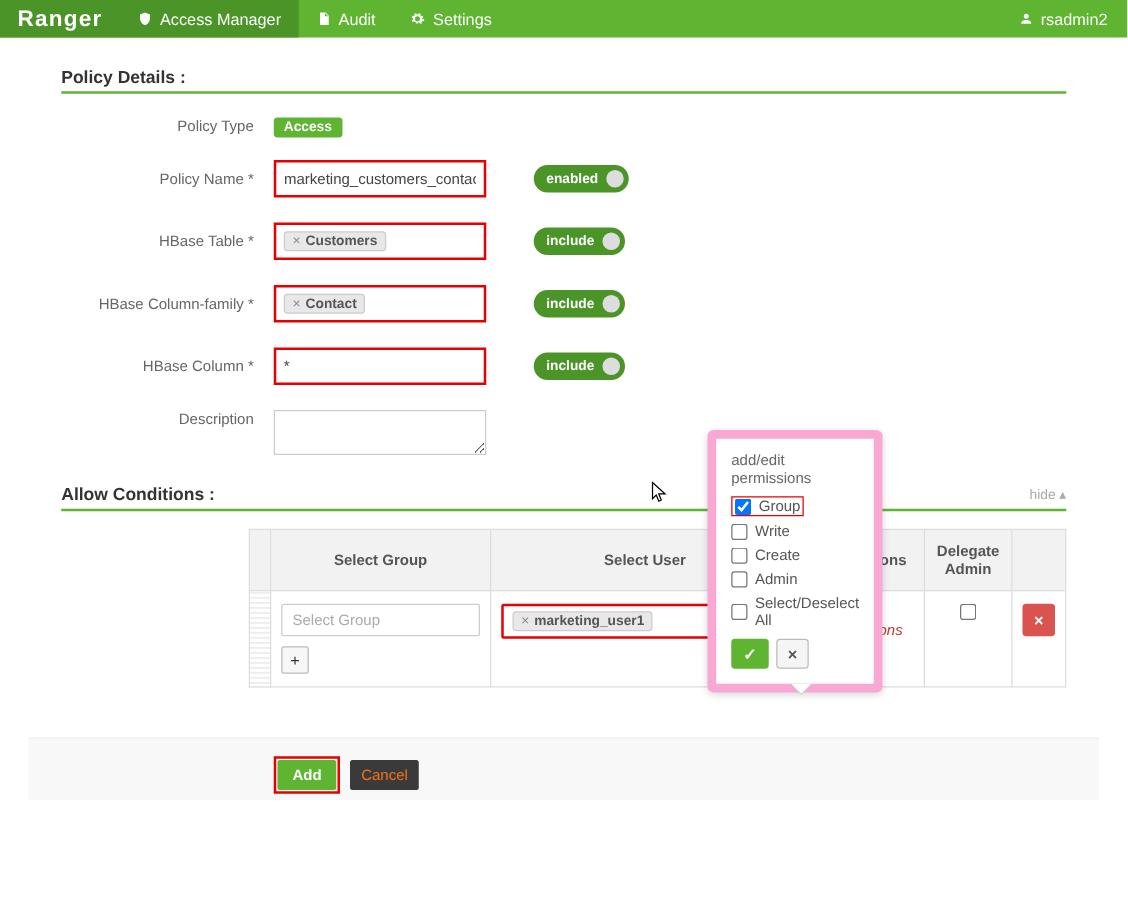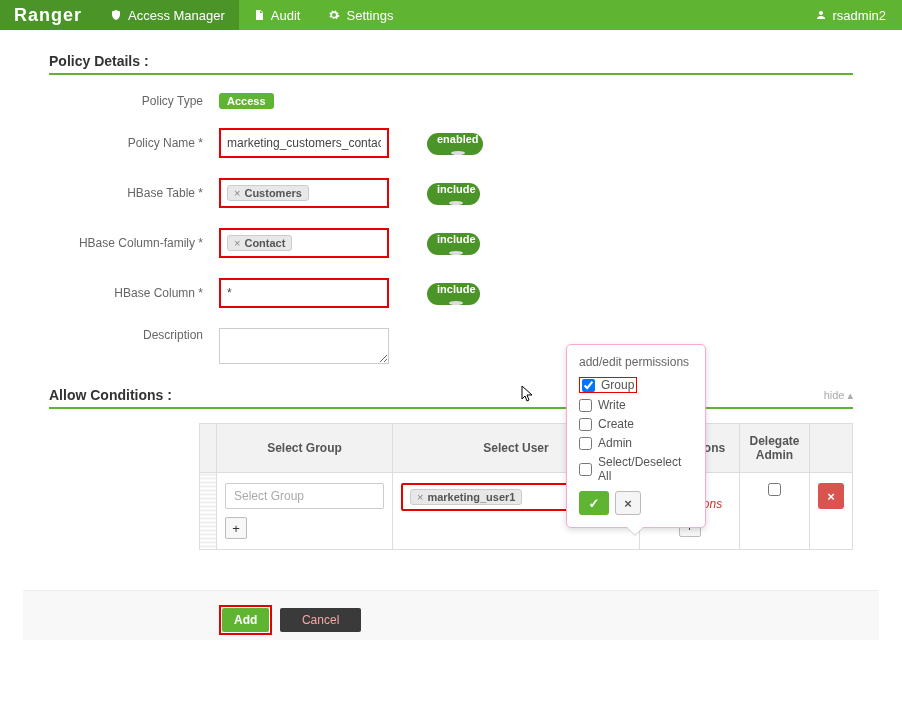--- a/index.html
+++ b/index.html
@@ -25,21 +25,21 @@
   .form-toggle-col { margin-left: 28px; }
   
   .badge-access { background: #5fb432; color: #fff; font-size: 11px; font-weight: bold; padding: 2px 8px; border-radius: 3px; }
   
   .redbox { border: 2px solid #e60000; padding: 4px 6px; height: 30px; display: flex; align-items: center; width: 170px; }
   .redbox input[type=text] { border: none; outline: none; width: 100%; font-size: 12px; color: #444; }
   
   .tag { background: #e8e8e8; border: 1px solid #ccc; border-radius: 3px; padding: 1px 6px; font-size: 11px; color: #555; display: inline-flex; align-items: center; gap: 4px; font-weight: bold; }
   .tag .x { color: #888; font-weight: normal; }
   
-  .toggle { display: inline-flex; align-items: center; background: #4a9428; color: #fff; border-radius: 12px; height: 22px; padding: 0 4px 0 10px; font-size: 11px; font-weight: bold; gap: 6px; flex-direction: column; }
+  .toggle { display: inline-flex; align-items: center; background: #4a9428; color: #fff; border-radius: 12px; height: 22px; padding: 0 4px 0 10px; font-size: 11px; font-weight: bold; gap: 6px; }
   .toggle .knob { width: 14px; height: 14px; border-radius: 50%; background: #ddd; }
   
   .toggle-yes { display: inline-flex; align-items: center; background: #4a9428; color: #fff; border-radius: 10px; height: 18px; padding: 0 3px 0 8px; font-size: 10px; font-weight: bold; gap: 5px; }
   .toggle-yes .knob { width: 11px; height: 11px; border-radius: 50%; background: #ddd; }
   
   textarea.desc { width: 170px; height: 36px; border: 1px solid #ccc; resize: both; font-family: inherit; font-size: 12px; padding: 4px; }
   
   .allow-head-row { display: flex; align-items: center; justify-content: space-between; border-bottom: 2px solid #5fb432; padding-bottom: 4px; margin-bottom: 14px; margin-top: 10px; }
   .allow-head-row .hide-link { font-size: 11px; color: #aaa; }
   
@@ -51,34 +51,34 @@
   .sel-input { border: 1px solid #ccc; padding: 5px 8px; color: #aaa; font-size: 12px; text-align: left; border-radius: 2px; }
   .sel-input.red { border: 2px solid #e60000; padding: 4px 7px; }
   .sel-input .tag { color: #555; }
   
   .plus-btn { border: 1px solid #bbb; background: #f7f7f7; width: 22px; height: 22px; display: inline-flex; align-items: center; justify-content: center; cursor: pointer; border-radius: 2px; }
   
   .add-perm { color: #c0392b; font-style: italic; font-size: 12px; }
   
   .del-btn { background: #d9534f; color: #fff; width: 26px; height: 26px; border-radius: 3px; display: inline-flex; align-items: center; justify-content: center; cursor: pointer; font-weight: bold; }
   
-  .popover { position: absolute; background: #fff; border: 1px solid #f9a8d4; border-radius: 5px; box-shadow: 0 2px 6px rgba(0,0,0,0.15); width: 140px; padding: 10px 12px 12px 12px; }
+  .popover { position: absolute; background: #fff; border: 7px solid #f9a8d4; border-radius: 5px; box-shadow: 0 2px 6px rgba(0,0,0,0.15); width: 140px; padding: 10px 12px 12px 12px; }
   .popover h5 { font-size: 12px; color: #666; font-weight: normal; margin-bottom: 8px; }
   .popover .perm-row { display: flex; align-items: center; gap: 6px; font-size: 12px; color: #555; margin-bottom: 5px; }
   .popover .perm-row.hl { border: 1px solid #e60000; padding: 0 2px; display: inline-flex; }
   .popover .btns { margin-top: 8px; display: flex; gap: 6px; }
   .btn-ok { background: #5fb432; color: #fff; border-radius: 3px; width: 30px; height: 24px; display: inline-flex; align-items: center; justify-content: center; cursor: pointer; font-weight: bold; }
   .btn-x { background: #f5f5f5; border: 1px solid #bbb; border-radius: 3px; width: 26px; height: 24px; display: inline-flex; align-items: center; justify-content: center; cursor: pointer; color: #555; font-weight: bold; }
   .popover::after { content: ""; position: absolute; bottom: -8px; left: 60px; border: 8px solid transparent; border-top-color: #fff; border-bottom: none; }
   .popover::before { content: ""; position: absolute; bottom: -9px; left: 59px; border: 9px solid transparent; border-top-color: #ccc; border-bottom: none; }
   
   .footer-btns { margin-top: 40px; padding: 14px 0 0 170px; background:#f8f8f8; border-top:1px solid #eee; margin-left:-26px; margin-right:-26px; padding-left:196px; height:50px;}
   .btn-add { background: #5fb432; color: #fff; font-size: 12px; font-weight: bold; padding: 5px 12px; border-radius: 2px; cursor: pointer; display: inline-block; }
   .btn-add-wrap { border: 2px solid #e60000; display: inline-block; padding: 1px; }
-  .btn-cancel { background: #3a3a3a; color: #fca5a5; font-size: 12px; padding: 5px 22px; border-radius: 2px; cursor: pointer; display: inline-block; margin-left: 4px; }
+  .btn-cancel { background: #3a3a3a; color: #f97316; font-size: 12px; padding: 5px 9px; border-radius: 2px; cursor: pointer; display: inline-block; margin-left: 4px; }
   
   .cursor { position: absolute; font-size: 16px; color: #000; pointer-events: none; }
   svg.ic { width: 12px; height: 12px; fill: currentColor; }
 </style>
 </head>
 <body>
 
 <div class="topnav">
   <div class="brand">Ranger</div>
   <div class="nav-item active">

